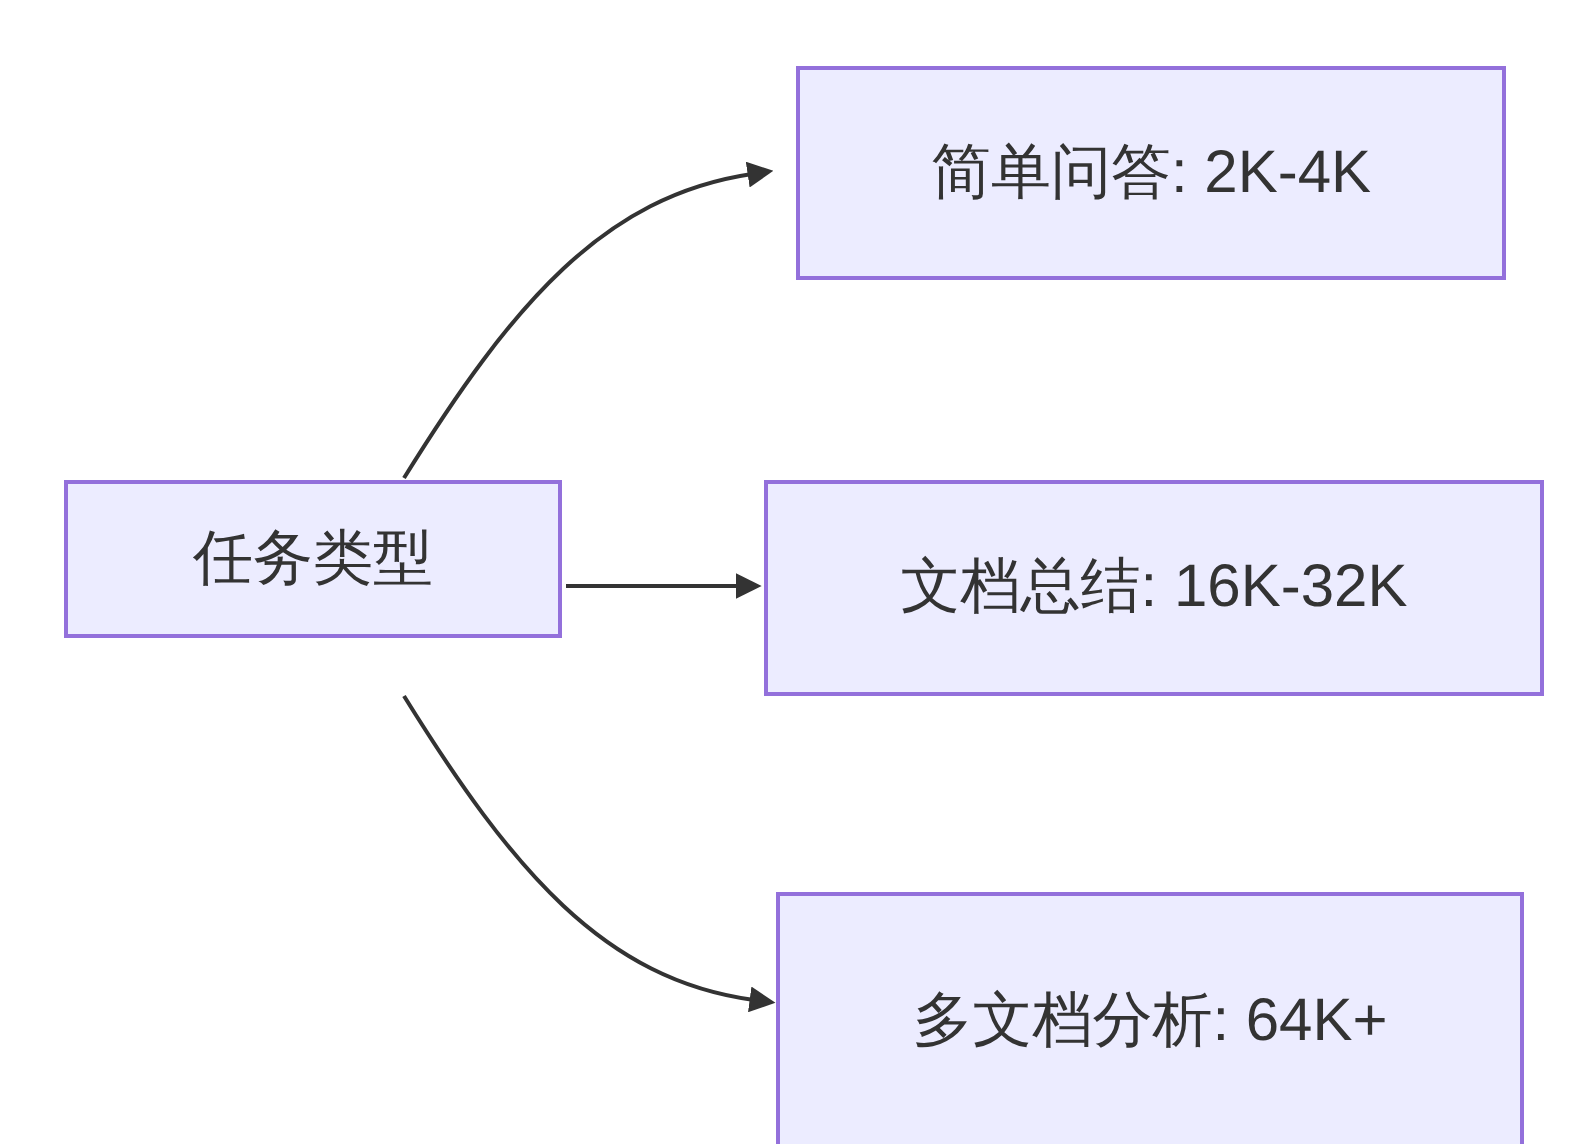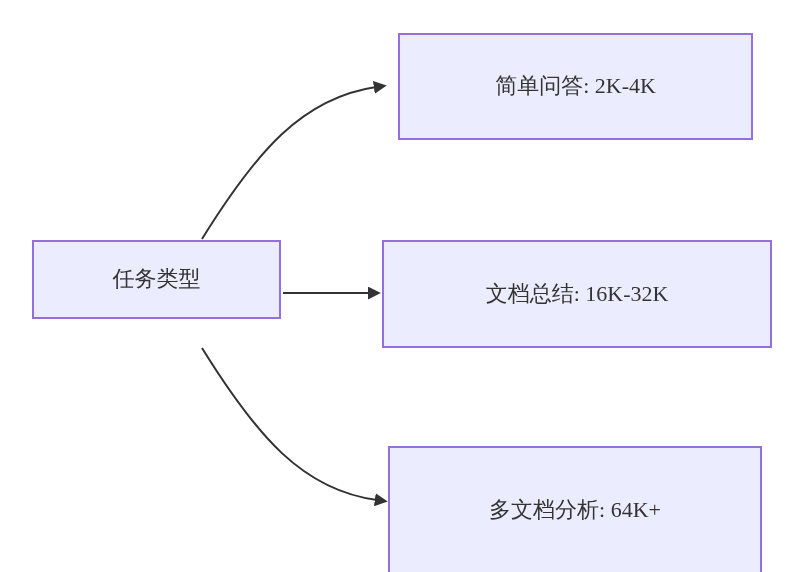--- a/index.html
+++ b/index.html
@@ -38,25 +38,24 @@
     stroke: none;
   }
   .node {
     position: absolute;
     display: flex;
     align-items: center;
     justify-content: center;
     background: var(--node-fill);
     border: 2px solid var(--node-border);
     color: var(--text);
-    font-size: 22px;
+    font-size: 30px;
     line-height: 1.2;
     text-align: center;
     white-space: nowrap;
-    font-family: Liberation Serif, serif;
   }
 </style>
 </head>
 <body>
 
 <div class="canvas">
 
   <svg class="edges" viewBox="0 0 787 572" xmlns="http://www.w3.org/2000/svg" aria-hidden="true">
     <defs>
       <marker id="arrowhead" viewBox="0 0 12 12" markerWidth="13" markerHeight="13" refX="2" refY="6" orient="auto" markerUnits="userSpaceOnUse">

